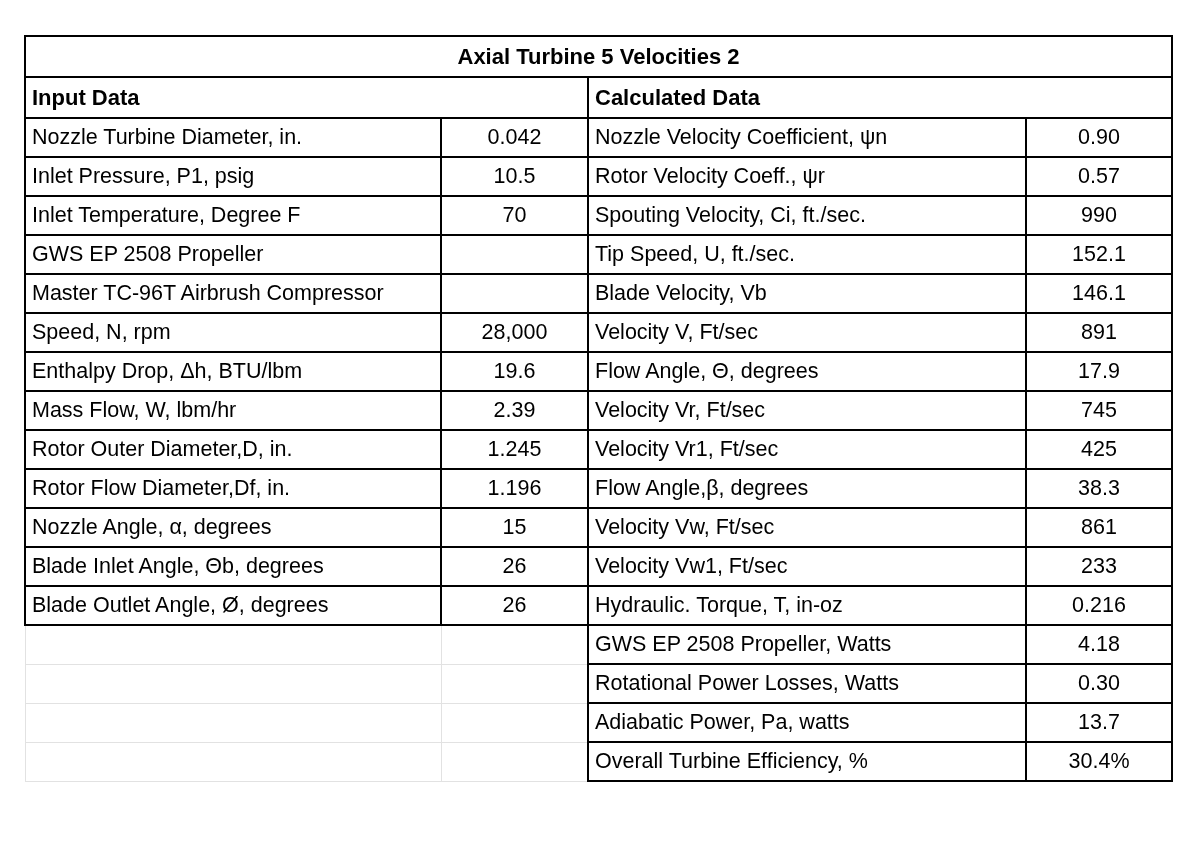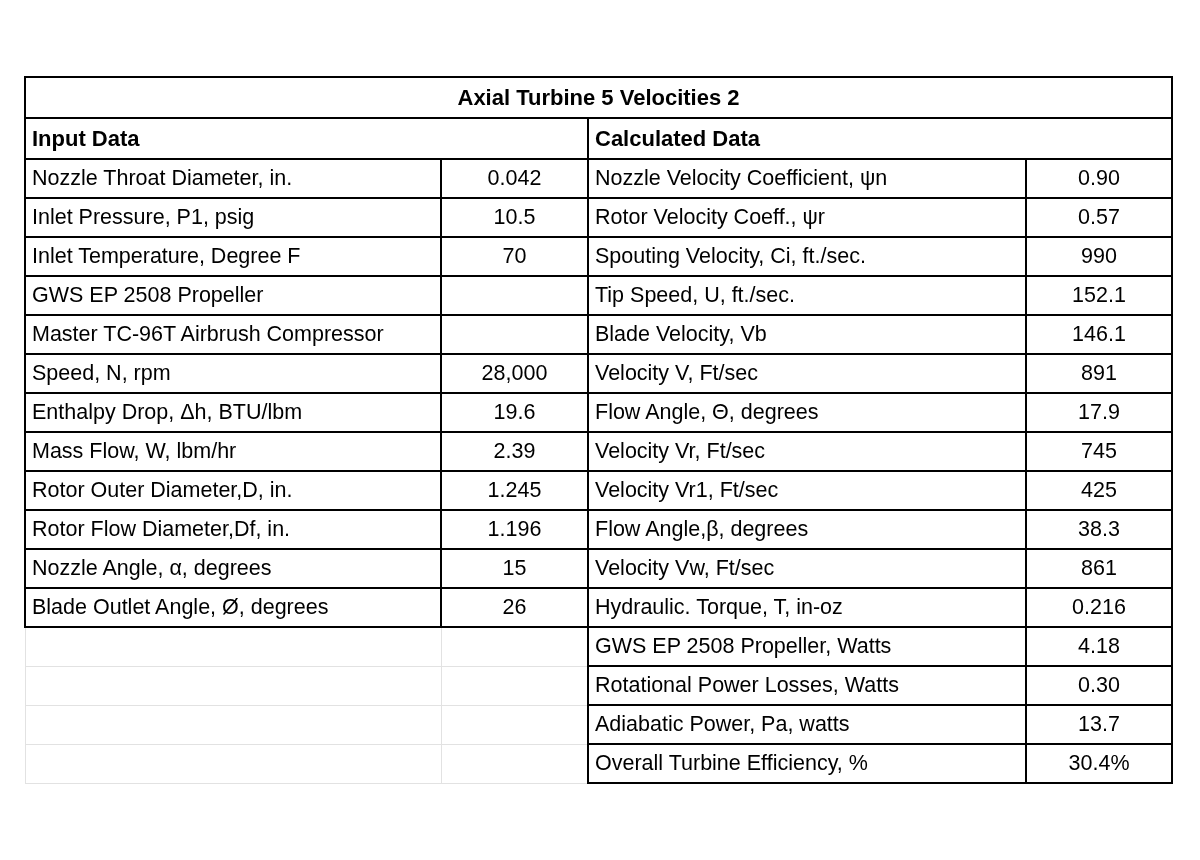--- a/index.html
+++ b/index.html
@@ -15,21 +15,20 @@
     color: #000000;
     overflow: hidden;
   }
 
   
   #sheet {
     position: absolute;
     left: 24px;
     top: 35px;
     width: 1063px;
-    margin-top: 41px;
   }
 
   table.grid {
     border-collapse: collapse;
     table-layout: fixed;
     width: 1147px;
   }
 
   
   col.c-label-left  { width: 416px; }
@@ -88,21 +87,21 @@
     </colgroup>
     <tbody id="table-body">
         <tr>
           <td class="title-cell" colspan="4">Axial Turbine 5 Velocities 2</td>
         </tr>
         <tr>
           <td class="section-head" colspan="2">Input Data</td>
           <td class="section-head" colspan="2">Calculated Data</td>
         </tr>
         <tr>
-          <td class="label">Nozzle Throat Diameter, in.</td>
+          <td class="label">Nozzle Turbine Diameter, in.</td>
           <td class="value">0.042</td>
           <td class="label">Nozzle Velocity Coefficient, ψn</td>
           <td class="value">0.90</td>
         </tr>
         <tr>
           <td class="label">Inlet Pressure, P1, psig</td>
           <td class="value">10.5</td>
           <td class="label">Rotor Velocity Coeff., ψr</td>
           <td class="value">0.57</td>
         </tr>
@@ -154,20 +153,26 @@
           <td class="label">Flow Angle,β, degrees</td>
           <td class="value">38.3</td>
         </tr>
         <tr>
           <td class="label">Nozzle Angle, α, degrees</td>
           <td class="value">15</td>
           <td class="label">Velocity Vw, Ft/sec</td>
           <td class="value">861</td>
         </tr>
         <tr>
+          <td class="label">Blade Inlet Angle, Θb, degrees</td>
+          <td class="value">26</td>
+          <td class="label">Velocity Vw1, Ft/sec</td>
+          <td class="value">233</td>
+        </tr>
+        <tr>
           <td class="label">Blade Outlet Angle, Ø, degrees</td>
           <td class="value">26</td>
           <td class="label">Hydraulic. Torque, T, in-oz</td>
           <td class="value">0.216</td>
         </tr>
         <tr>
           <td class="blank edge-left"></td>
           <td class="blank"></td>
           <td class="label">GWS EP 2508 Propeller, Watts</td>
           <td class="value">4.18</td>

